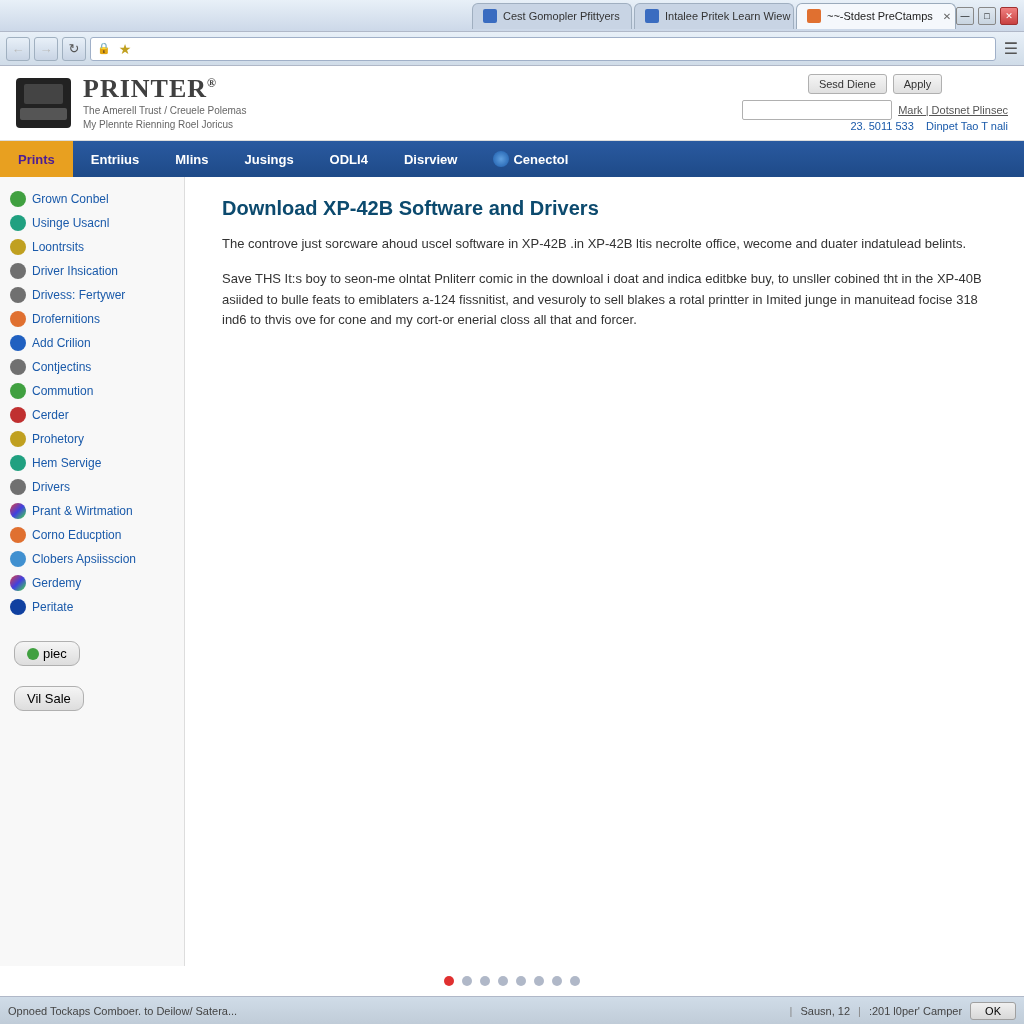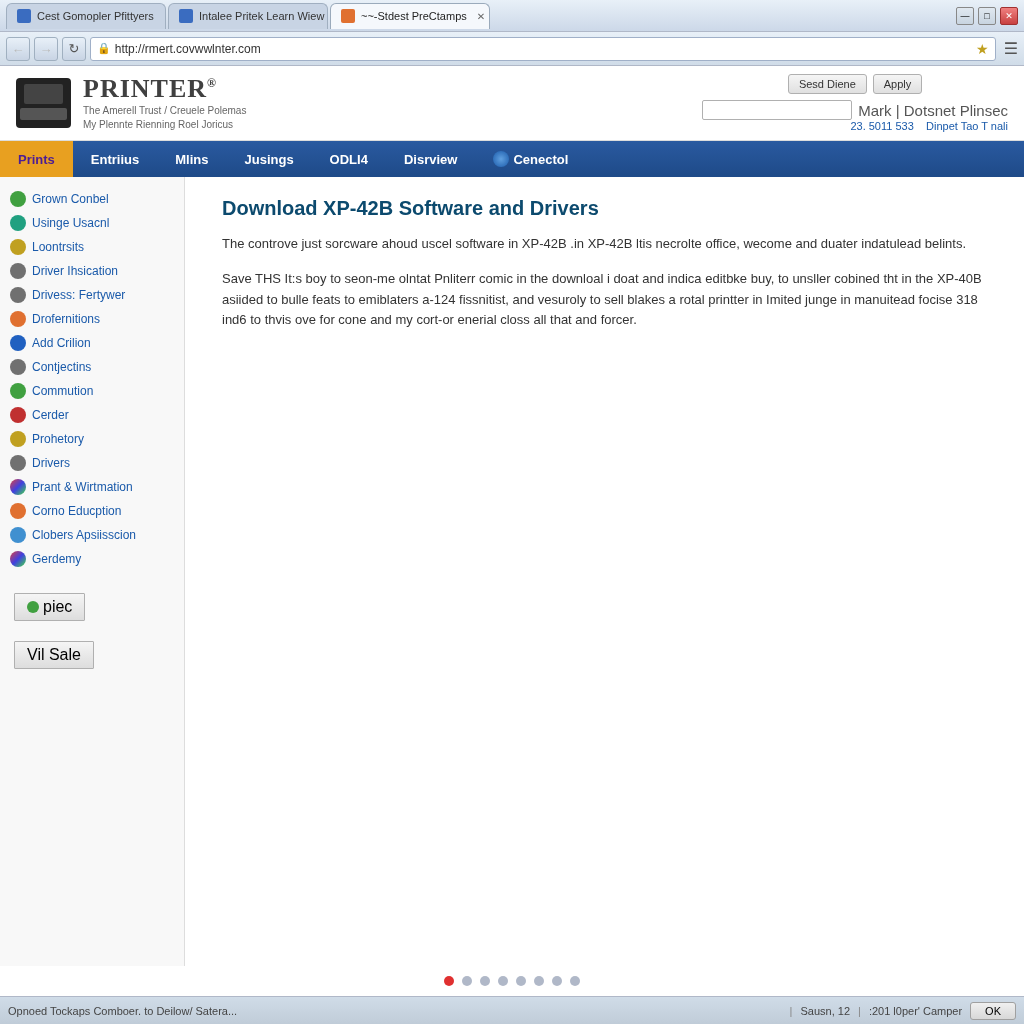--- a/index.html
+++ b/index.html
@@ -1,19 +1,19 @@
 <!DOCTYPE html>
 <html><head>
   <meta charset="utf-8">
   <style>
     * { margin: 0; padding: 0; box-sizing: border-box; }
     body { font-family: Arial, sans-serif; font-size: 13px; background: #f0f4f8; width: 1024px; height: 1024px; overflow: hidden; }
 
     
-    .title-bar { background: linear-gradient(to bottom, #e8f0f8, #ccd8e8); padding: 4px 6px; display: flex; align-items: center; justify-content: space-between; border-bottom: 1px solid #b0b8c8; height: 32px; }
+    .title-bar { background: linear-gradient(to bottom, #e8f0f8, #ccd8e8); padding: 4px 6px; display: flex; align-items: center; justify-content: flex-end; border-bottom: 1px solid #b0b8c8; height: 32px; }
     .title-bar-left { display: flex; gap: 2px; align-items: center; }
     .tab { display: flex; align-items: center; gap: 6px; padding: 3px 10px; border-radius: 6px 6px 0 0; font-size: 11px; color: #333; background: #c8d4e4; border: 1px solid #a0afc0; border-bottom: none; max-width: 160px; overflow: hidden; white-space: nowrap; text-overflow: ellipsis; height: 26px; }
     .tab.active { background: #f5f8fc; color: #222; border-color: #9aaabb; }
     .tab-favicon { width: 14px; height: 14px; background: #888; border-radius: 2px; flex-shrink: 0; }
     .tab-favicon.blue { background: #3a6cc0; }
     .tab-favicon.orange { background: #e07030; }
     .tab-close { font-size: 10px; color: #666; margin-left: 4px; cursor: pointer; }
     .title-bar-right { display: flex; gap: 4px; }
     .win-btn { width: 18px; height: 18px; border-radius: 2px; border: 1px solid #888; display: flex; align-items: center; justify-content: center; font-size: 9px; cursor: pointer; background: linear-gradient(to bottom, #e0e8f0, #c8d4e0); }
     .win-btn.close { background: linear-gradient(to bottom, #f08080, #c84040); border-color: #a03030; color: white; }
@@ -64,21 +64,21 @@
     .sidebar-icon.teal { background: #20a080; }
     .sidebar-icon.yellow { background: #c0a020; }
     .sidebar-icon.gray { background: #707070; }
     .sidebar-icon.orange { background: #e07030; }
     .sidebar-icon.blue { background: #2060c0; }
     .sidebar-icon.red { background: #c03030; }
     .sidebar-icon.lightblue { background: #4090d0; }
     .sidebar-icon.darkblue { background: #1040a0; }
     .sidebar-icon.multicolor { background: linear-gradient(135deg, #e04040, #4040e0, #40e040); }
     .sidebar-divider { height: 12px; }
-    .sidebar-btn { margin: 10px 14px 20px; padding: 4px 12px; font-size: 16px; background: linear-gradient(to bottom, #f5f5f5, #ddd); border: 1px solid #b0b0b0; border-radius: 1px; cursor: pointer; display: flex; align-items: center; gap: 4px; }
+    .sidebar-btn { margin: 10px 14px 20px; padding: 4px 12px; font-size: 13px; background: linear-gradient(to bottom, #f5f5f5, #ddd); border: 1px solid #b0b0b0; border-radius: 9px; cursor: pointer; display: flex; align-items: center; gap: 4px; }
     .sidebar-btn .btn-icon { width: 12px; height: 12px; background: #40a040; border-radius: 50%; }
 
     
     .content { flex: 1; padding: 20px 24px; overflow-y: auto; background: white; }
     .content h1 { font-size: 20px; font-weight: bold; color: #0c4a6e; margin-bottom: 14px; }
     .content p { font-size: 13px; color: #333; line-height: 1.6; margin-bottom: 14px; }
 
     
     .pagination-dots { display: flex; justify-content: center; gap: 8px; padding: 10px; background: white; }
     .dot { width: 10px; height: 10px; border-radius: 50%; background: #b0b8c8; cursor: pointer; }
@@ -117,21 +117,20 @@
     <div class="win-btn close">✕</div>
   </div>
 </div>
 
 <div class="nav-bar">
   <div class="nav-btn disabled">←</div>
   <div class="nav-btn disabled">→</div>
   <div class="nav-btn">↻</div>
   <div class="address-bar">
     <span class="lock-icon">🔒</span>
-    <span class="address-text">http://rmert.covwwlnter.com</span>
     <span class="star-icon">★</span>
   </div>
   <span class="menu-icon">☰</span>
 </div>
 
 <div class="site-wrapper">
 
   <div class="site-header">
     <div class="header-left">
       <div class="printer-img"></div>
@@ -145,21 +144,21 @@
         </div>
       </div>
     </div>
     <div class="header-right">
       <div class="header-buttons">
         <button class="header-btn">Sesd Diene</button>
         <button class="header-btn">Apply</button>
       </div>
       <div class="header-search">
         <input class="header-search-input" type="text" style="">
-        <span style="font-size:15px;color:#555;">Mark  |  Dotsnet Plinsec</span>
+        <span style="font-size:11px;color:#555;text-decoration:underline;">Mark  |  Dotsnet Plinsec</span>
       </div>
       <div class="header-phone">
         <span>23. 5011 533</span>
         &nbsp;&nbsp;
         <a style="color:#1a5aaa;font-size:11px;text-decoration:none;">Dinpet Tao T nali</a>
       </div>
     </div>
   </div>
 
   <div class="nav-menu">
@@ -215,38 +214,46 @@
         </div>
         <div class="sidebar-item">
           <div class="sidebar-icon red"></div>
           <span>Cerder</span>
         </div>
         <div class="sidebar-item">
           <div class="sidebar-icon yellow"></div>
           <span>Prohetory</span>
         </div>
         <div class="sidebar-item">
+          <div class="sidebar-icon teal"></div>
+          <span>Hem Servige</span>
+        </div>
+        <div class="sidebar-item">
           <div class="sidebar-icon gray"></div>
           <span>Drivers</span>
         </div>
         <div class="sidebar-item">
           <div class="sidebar-icon multicolor"></div>
           <span>Prant &amp; Wirtmation</span>
         </div>
         <div class="sidebar-item">
           <div class="sidebar-icon orange"></div>
           <span>Corno Educption</span>
         </div>
         <div class="sidebar-item">
           <div class="sidebar-icon lightblue"></div>
           <span>Clobers Apsiisscion</span>
         </div>
         <div class="sidebar-item">
           <div class="sidebar-icon multicolor"></div>
           <span>Gerdemy</span>
+        </div>
+        <div class="sidebar-item">
+          <div class="sidebar-icon darkblue"></div>
+          <span>Peritate</span>
         </div>
         <div class="sidebar-divider"></div>
         <button class="sidebar-btn"><span class="btn-icon"></span>piec</button>
         <button class="sidebar-btn">Vil Sale</button>
       </div>
 
     <div class="content">
       <h1>Download XP-42B Software and Drivers</h1>
       <p>The controve just sorcware ahoud uscel software in XP-42B .in XP-42B ltis necrolte office, wecome and duater indatulead belints.</p>
       <p>Save THS It:s boy to seon-me olntat Pnliterr comic in the downloal i doat and indica editbke buy, to unsller cobined tht in the XP-40B asiided to bulle feats to emiblaters a-124 fissnitist, and vesuroly to sell blakes a rotal printter in Imited junge in manuitead focise 318 ind6 to thvis ove for cone and my cort-or enerial closs all that and forcer.</p>

